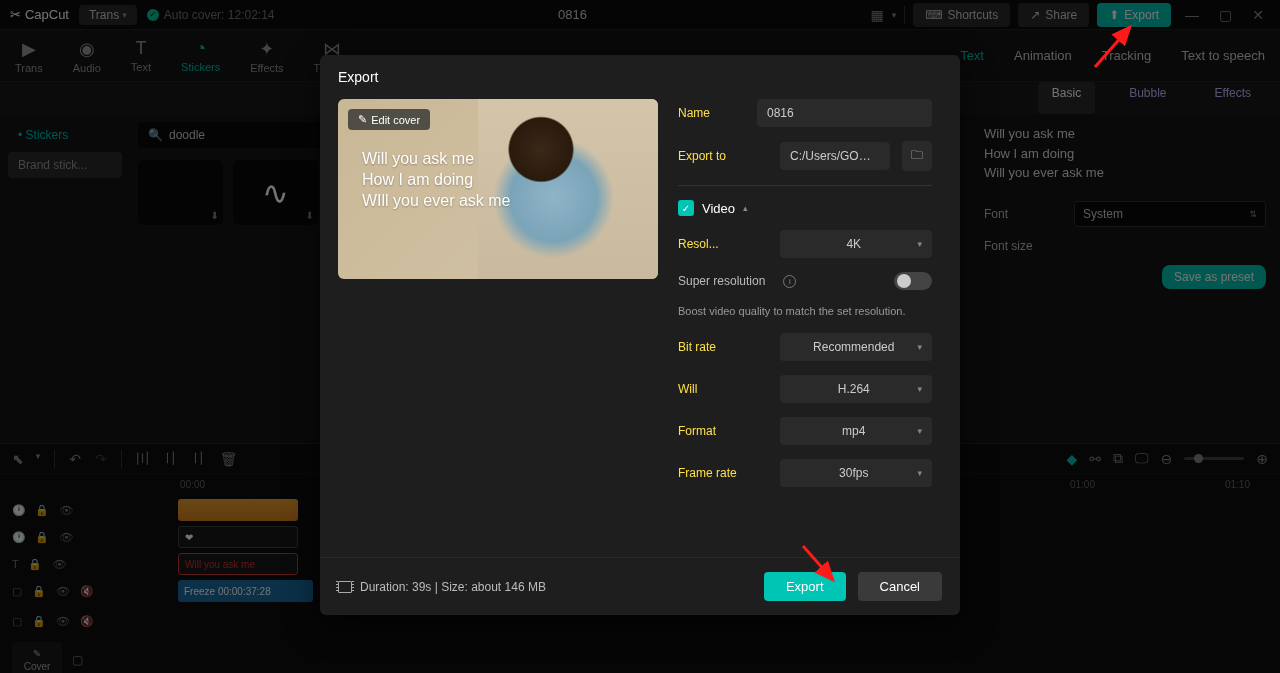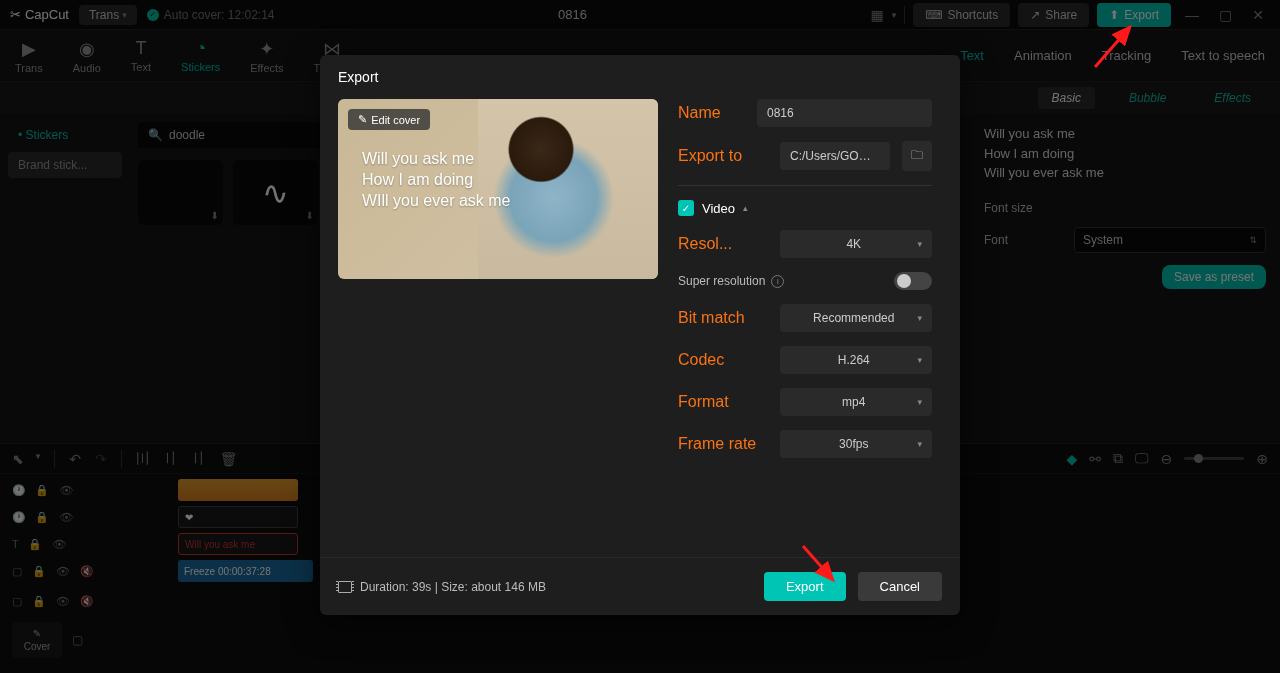--- a/index.html
+++ b/index.html
@@ -21,22 +21,22 @@
 
 .toolrow { height: 52px; background: #141414; display: flex; align-items: center; padding: 0 15px; gap: 30px; border-bottom: 1px solid #222; }
 .tool { display: flex; flex-direction: column; align-items: center; gap: 2px; color: #999; cursor: pointer; font-size: 11px; }
 .tool.active { color: #00c4b4; }
 .tool-icon { font-size: 18px; }
 .right-tabs { margin-left: auto; display: flex; gap: 30px; }
 .right-tab { color: #ccc; font-size: 13px; cursor: pointer; }
 .right-tab.active { color: #00c4b4; }
 
 
-.secrow { height: 32px; background: #1a1a1a; display: flex; align-items: center; padding: 0 15px; gap: 20px; font-style: italic; }
-.sec-tab { color: #14b8a6; padding: 4px 14px; border-radius: 4px; cursor: pointer; font-size: 12px; }
+.secrow { height: 32px; background: #1a1a1a; display: flex; padding: 0 15px; gap: 20px; }
+.sec-tab { color: #c4b5fd; padding: 4px 14px; border-radius: 4px; cursor: pointer; font-size: 12px; }
 .sec-tab.active-sub { background: #2a2a2a; color: #fff; }
 .sec-right { margin-left: auto; display: flex; gap: 20px; }
 
 
 .main { display: flex; height: calc(100% - 114px - 230px); }
 .leftpanel { width: 130px; background: #141414; padding: 8px; }
 .side-item { padding: 6px 10px; border-radius: 4px; color: #999; cursor: pointer; font-size: 12px; margin-bottom: 4px; }
 .side-item.active { color: #00c4b4; }
 .side-item.bullet::before { content: "• "; }
 
@@ -85,21 +85,21 @@
 .cover-preview { width: 320px; height: 180px; background: linear-gradient(135deg, #c8b896, #d4c4a8); border-radius: 6px; position: relative; overflow: hidden; display: flex; }
 .cover-preview .edit-badge { position: absolute; left: 10px; top: 10px; background: rgba(50,50,50,0.8); color: #fff; padding: 4px 10px; border-radius: 4px; font-size: 11px; display: flex; align-items: center; gap: 4px; }
 .cover-text { position: absolute; left: 24px; top: 50px; color: #fff; font-size: 16px; font-weight: 500; line-height: 1.3; text-shadow: 0 1px 2px rgba(0,0,0,0.3); }
 .cover-girl { position: absolute; right: 0; top: 0; width: 180px; height: 180px; border-radius: 0 6px 6px 0; background:
   radial-gradient(circle at 35% 28%, #3a2818 0%, #2a1a0c 18%, transparent 19%),
   radial-gradient(circle at 42% 55%, #8fb4c8 0%, #7aa4b8 30%, transparent 42%),
   linear-gradient(#d4c5aa,#c9ba9f);
 }
 .modal-right { flex: 1; padding-right: 10px; overflow-y: auto; }
 .mform-row { display: flex; align-items: center; margin-bottom: 14px; gap: 12px; }
-.mform-row > label { width: 90px; color: #f97316; font-size: 16px; }
+.mform-row > label { width: 90px; color: #fde047; font-size: 12px; }
 .m-input { flex: 1; background: #2a2a2a; border: none; border-radius: 4px; padding: 7px 10px; color: #ccc; font-size: 12px; }
 .m-select { flex: 1; background: #2a2a2a; border: none; border-radius: 4px; padding: 7px 10px; color: #ccc; font-size: 12px; display: flex; justify-content: space-between; align-items: center; cursor: pointer; }
 .folder-btn { width: 30px; height: 30px; background: #2a2a2a; border-radius: 4px; display: flex; align-items: center; justify-content: center; color: #ccc; cursor: pointer; }
 .m-divider { height: 1px; background: #333; margin: 6px 0 14px; }
 .check-row { display: flex; align-items: center; gap: 8px; margin-bottom: 14px; }
 .checkbox { width: 16px; height: 16px; border-radius: 3px; background: #00c4b4; display: flex; align-items: center; justify-content: center; color: #fff; font-size: 10px; }
 .section-title { color: #fff; font-size: 13px; font-weight: 500; }
 .help-text { color: #999; font-size: 11px; line-height: 1.4; margin-bottom: 14px; }
 .toggle { width: 38px; height: 18px; background: #444; border-radius: 9px; position: relative; cursor: pointer; }
 .toggle .knob { position: absolute; left: 3px; top: 2px; width: 14px; height: 14px; border-radius: 50%; background: #ccc; }
@@ -228,28 +228,28 @@
       <div class="sticker" style="color:#fff;">◇</div>
     </div>
   </div>
   <div class="rightpanel">
     <div class="preview-text">
       <div>Will you ask me</div>
       <div>How I am doing</div>
       <div>Will you ever ask me</div>
     </div>
     <div class="prop-row">
-      <label>Font size</label>
-    </div>
-    <div class="prop-row">
       <label>Font</label>
       <div class="select-box">
         <span>System</span>
         <span class="chev">⇅</span>
       </div>
+    </div>
+    <div class="prop-row">
+      <label>Font size</label>
     </div>
     <div style="text-align:right;margin-top:10px;">
       <span class="save-preset">Save as preset</span>
     </div>
   </div>
 </div>
 
 <div class="timeline">
   <div class="tl-toolbar">
     <div class="group">
@@ -269,20 +269,25 @@
       <span>⚯</span>
       <span>⧉</span>
       <span>🖵</span>
       <span>⊖</span>
       <div style="width:60px;height:3px;background:#444;border-radius:2px;position:relative;">
           <span style="position:absolute;left:10px;top:-3px;width:9px;height:9px;border-radius:50%;background:#888;"></span>
         </div>
       <span>⊕</span>
     </div>
   </div>
+  <div class="tl-time">
+    <span>00:00</span>
+    <span style="margin-left:auto;">01:00</span>
+    <span style="margin-right:30px;">01:10</span>
+  </div>
   <div class="tl-tracks">
     <div class="tl-track">
       <div class="track-icons">
           <span>🕐</span>
           <span>🔒</span>
           <span>👁</span>
         </div>
       <div class="clip yellow" style="width:120px;margin-left:78px;"></div>
     </div>
     <div class="tl-track">
@@ -370,37 +375,38 @@
         <span class="chev">▴</span>
       </div>
       <div class="mform-row">
         <label>Resol...</label>
         <div class="m-select">
             <span style="width:100%;text-align:center;">4K</span>
             <span class="chev">▾</span>
           </div>
       </div>
       <div class="mform-row" style="justify-content:space-between;">
-        <div style="display:flex;align-items:center;gap:6px;">
+        <div style="display:flex;align-items:center;gap:18px;">
           <span style="color:#bbb;">Super resolution</span>
           <span class="info-icon">i</span>
         </div>
         <div class="toggle">
             <div class="knob"></div>
           </div>
       </div>
-      <div class="mform-row">
-        <label>Bit match</label>
+      <div class="help-text">Boost video quality to match the set resolution.</div>
+      <div class="mform-row">
+        <label>Bit rate</label>
         <div class="m-select">
             <span style="width:100%;text-align:center;">Recommended</span>
             <span class="chev">▾</span>
           </div>
       </div>
       <div class="mform-row">
-        <label>Codec</label>
+        <label>Will</label>
         <div class="m-select">
             <span style="width:100%;text-align:center;">H.264</span>
             <span class="chev">▾</span>
           </div>
       </div>
       <div class="mform-row">
         <label>Format</label>
         <div class="m-select">
             <span style="width:100%;text-align:center;">mp4</span>
             <span class="chev">▾</span>

